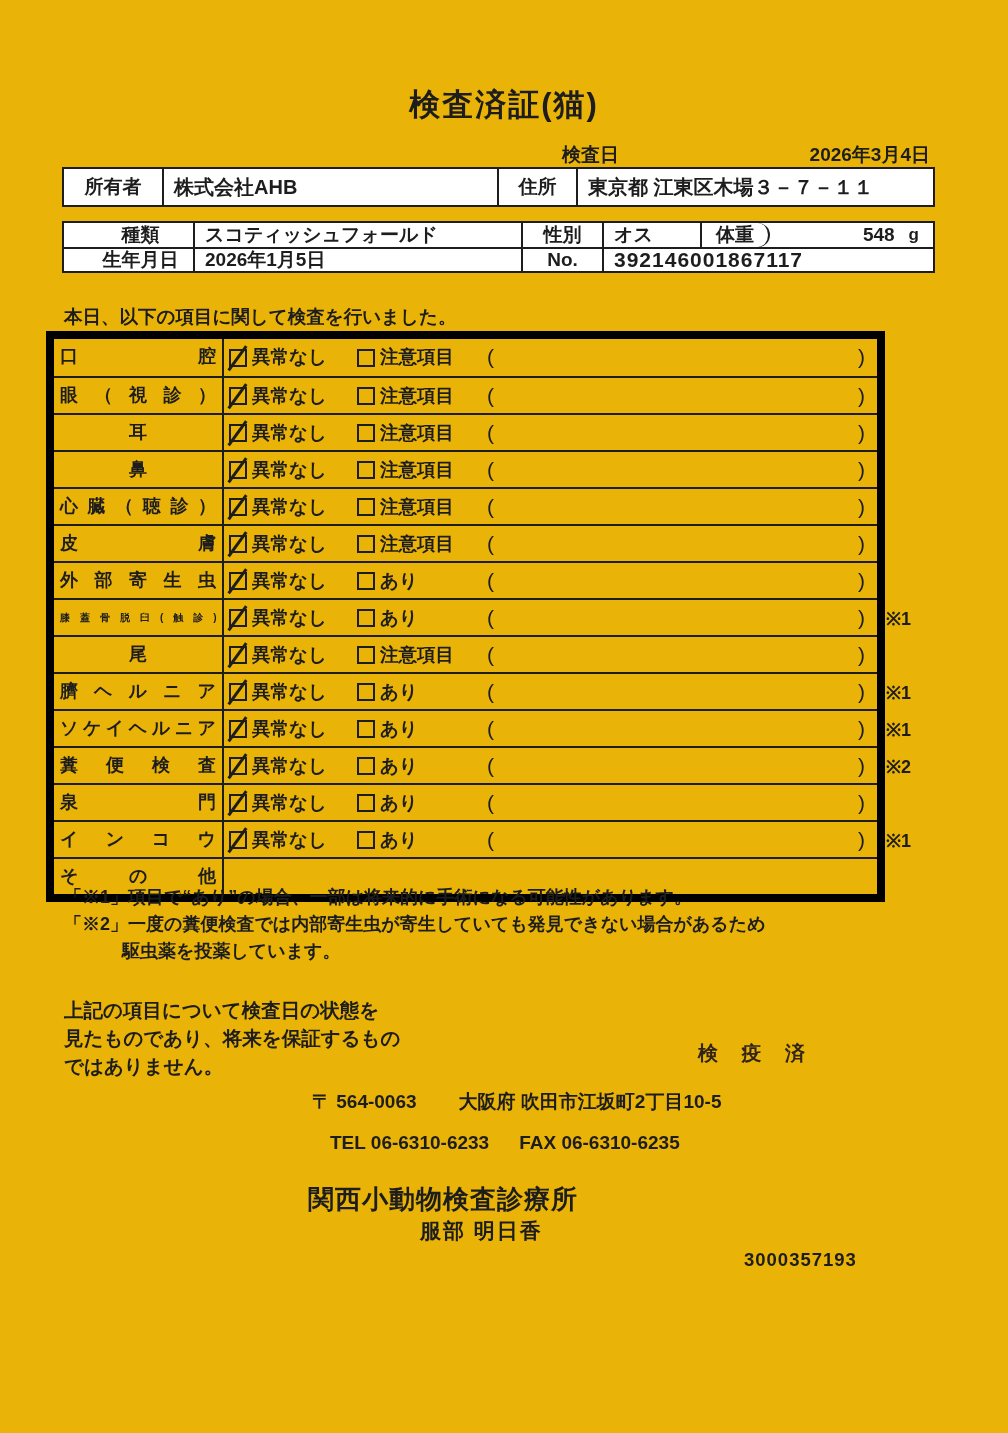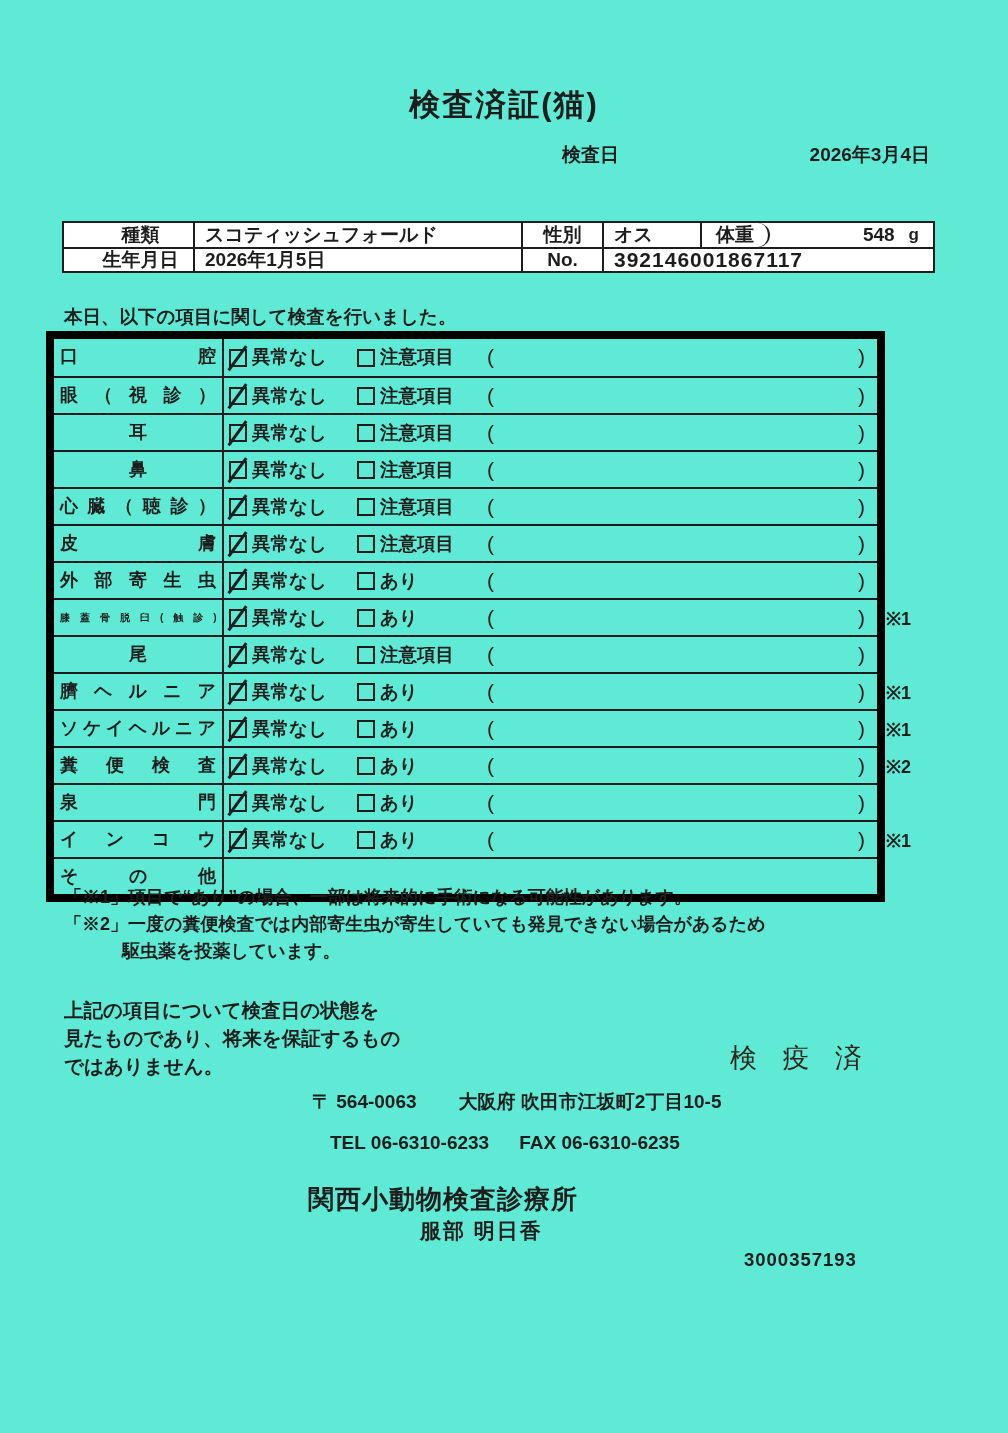--- a/index.html
+++ b/index.html
@@ -1,17 +1,17 @@
 <!DOCTYPE html>
 <html><head>
 <meta charset="utf-8">
 <style>
   html,body{margin:0;padding:0;background:#e8e8e8;}
   .page{
-    position:relative;width:1008px;height:1433px;background:#5eead4;
+    position:relative;width:1008px;height:1433px;background:#eab308;
     font-family:"Liberation Sans",sans-serif;color:#1d1d1d;overflow:hidden;
   }
   
   .title{position:absolute;top:84px;left:0;width:100%;text-align:center;
     font-size:31px;font-weight:700;letter-spacing:2px;}
   .date-row{position:absolute;top:142px;left:562px;width:368px;display:flex;
     justify-content:space-between;font-size:19px;font-weight:600;}
   .tbl{position:absolute;left:62px;border:2px solid #1d1d1d;box-sizing:border-box;background:#fff;}
   .trow{display:flex;box-sizing:border-box;}
   .trow + .trow{border-top:2px solid #1d1d1d;}
@@ -50,40 +50,48 @@
   .lab1{left:28px;} .lab2{left:156px;}
   .paren{position:absolute;top:0;line-height:35px;font-size:21px;font-weight:400;}
   .p-open{left:263px;} .p-close{right:12px;}
   .row-note{position:absolute;left:calc(100% + 9px);top:0;height:100%;display:flex;
     align-items:center;font-size:18px;font-weight:600;white-space:nowrap;}
   
   .footnotes{position:absolute;top:884px;left:64px;font-size:18px;font-weight:600;line-height:27px;}
   .fn-indent{padding-left:58px;}
   .disclaimer{position:absolute;top:996px;left:64px;font-size:19.5px;font-weight:600;
     line-height:28px;white-space:pre-line;}
-  .stamp{position:absolute;top:1040px;left:698px;font-size:27px;font-weight:400;
-    letter-spacing:9px;color:#31251b;margin-left:32px;}
+  .stamp{position:absolute;top:1040px;left:698px;font-size:20px;font-weight:700;
+    letter-spacing:9px;color:#31251b;}
   .postal-line{position:absolute;top:1089px;left:312px;font-size:19px;font-weight:600;display:flex;gap:42px;}
   .tel-line{position:absolute;top:1132px;left:330px;font-size:19px;font-weight:600;display:flex;gap:30px;}
   .clinic-name{position:absolute;top:1182px;left:308px;font-size:26px;font-weight:700;letter-spacing:1px;}
   .vet-name{position:absolute;top:1217px;left:420px;font-size:21px;font-weight:600;letter-spacing:2px;}
   .serial{position:absolute;top:1249px;left:744px;font-size:18.5px;font-weight:600;letter-spacing:1px;}
 </style>
 </head>
 <body>
 
 <div class="page">
 
   <div class="title">検査済証(猫)</div>
 
   <div class="date-row">
     <span>検査日</span>
     <span>2026年3月4日</span>
   </div>
 
+  <div class="tbl owner-table">
+    <div class="trow">
+      <div class="cell lab rb w-owner-label">所有者</div>
+      <div class="cell rb w-owner-value">株式会社AHB</div>
+      <div class="cell lab rb w-addr-label">住所</div>
+      <div class="cell w-addr-value">東京都 江東区木場３－７－１１</div>
+    </div>
+  </div>
 
   <div class="tbl info-table">
     <div class="trow">
       <div class="cell lab rb w-c1">種類</div>
       <div class="cell rb w-c2">スコティッシュフォールド</div>
       <div class="cell lab rb w-c3">性別</div>
       <div class="cell rb w-sex">オス</div>
       <div class="cell lab rb w-wlabel">体重</div>
       <div class="cell w-wval">
         <span>548</span>

